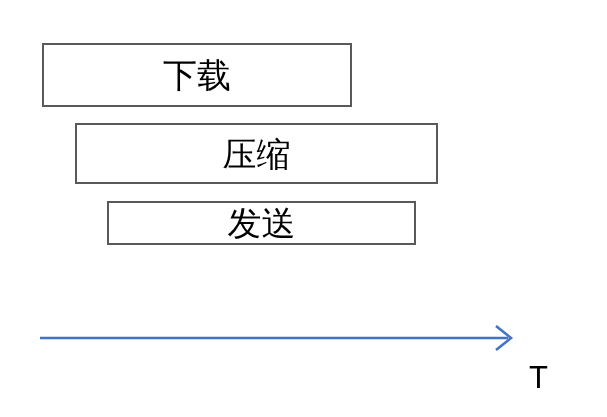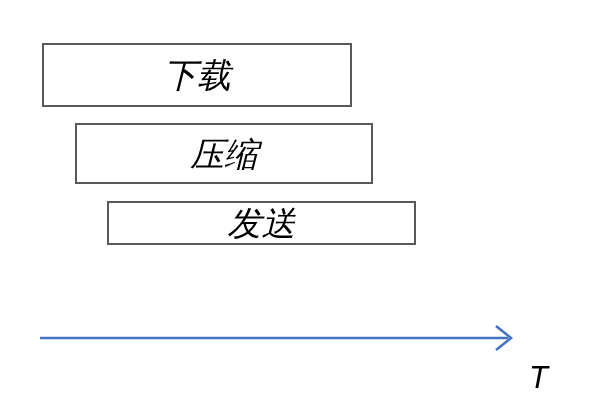--- a/index.html
+++ b/index.html
@@ -9,42 +9,41 @@
   }
   body {
     font-family: "Liberation Sans", "DejaVu Sans", sans-serif;
   }
   #canvas {
     position: relative;
     width: 607px;
     height: 417px;
     background: #ffffff;
     overflow: hidden;
-    font-style: italic;
   }
   .stage-box {
     position: absolute;
     box-sizing: border-box;
     background: #ffffff;
     border: 2px solid #595959;
     display: flex;
     align-items: center;
     justify-content: center;
   }
   .stage-label {
     font-family: "DejaVu Sans", "Liberation Sans", sans-serif;
     font-size: 34px;
     line-height: 1;
     color: #000000;
     letter-spacing: 0px;
     white-space: nowrap;
     font-weight: 400;
   }
   #box-download { left: 42px;  top: 43px;  width: 310px; height: 64px; }
-  #box-compress { left: 75px;  top: 123px; width: 298px; height: 61px; }
+  #box-compress { left: 75px;  top: 123px; width: 363px; height: 61px; }
   #box-send     { left: 107px; top: 201px; width: 309px; height: 44px; }
 
   #time-axis {
     position: absolute;
     left: 30px;
     top: 318px;
     width: 500px;
     height: 42px;
   }
   #axis-label-t {

